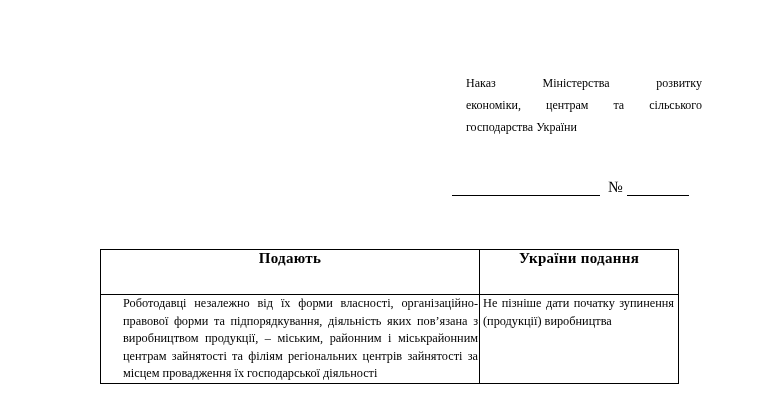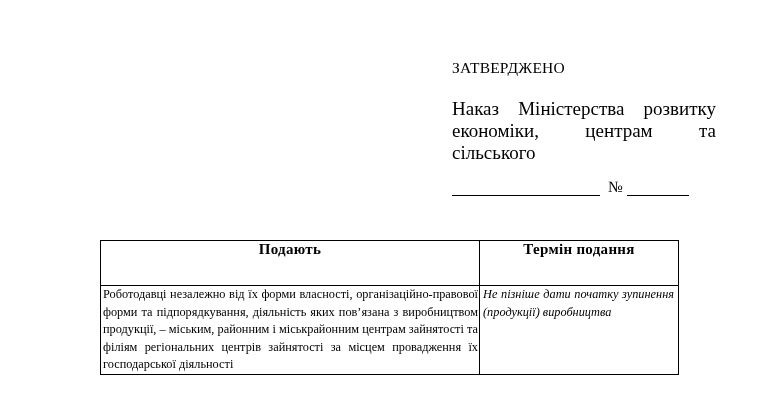--- a/index.html
+++ b/index.html
@@ -31,25 +31,25 @@
   }
 
   .approval-title {
     font-size: 15.5px;
     letter-spacing: 0.2px;
     line-height: 20px;
     margin: 0 0 20px 0;
   }
 
   .approval-body {
-    font-size: 19px;
+    font-size: 12px;
     line-height: 22px;
     text-align: justify;
     text-align-last: left;
-    margin: 0;
+    margin: 14px;
   }
 
   .approval-line-1,
   .approval-line-2 {
     display: block;
     text-align: justify;
     text-align-last: justify;
   }
   .approval-line-3 {
     display: block;
@@ -79,21 +79,21 @@
     display: inline-block;
     width: 62px;
     border-bottom: 1px solid #000;
     height: 14px;
   }
 
   
   .doc-table {
     position: absolute;
     left: 100px;
-    top: 240px;
+    top: 249px;
     width: 578px;
     border-collapse: collapse;
     table-layout: fixed;
   }
   .doc-table td, .doc-table th {
     border: 1px solid #000000;
     vertical-align: top;
     padding: 0;
   }
   .col-a { width: 379px; }
@@ -110,68 +110,67 @@
 
   .body-cell {
     font-size: 12.3px;
     line-height: 17.5px;
     padding: 8px 2px 10px 4px;
     height: 82px;
   }
   .body-cell.left-text {
     text-align: justify;
     text-align-last: left;
-    padding-left: 2px;
+    padding-left: 22px;
     padding-right: 1px;
     margin-left: 48px;
   }
   .body-cell.right-text {
     text-align: justify;
     text-align-last: left;
     padding-left: 3px;
     padding-right: 4px;
-    font-style: italic;
   }
   .body-cell.right-text .line-justify {
     display: block;
     text-align: justify;
     text-align-last: justify;
   }
   .body-cell.right-text .line-plain {
     display: block;
   }
 </style>
 </head>
 <body>
 
 <div class="page">
 
   <div class="approval-block">
-    <div class="approval-title">ЗАТВЕРДЖЕНО</div>
     <div class="approval-body">
       <span class="approval-line-1">Наказ Міністерства розвитку</span>
       <span class="approval-line-2">економіки, центрам та сільського</span>
+      <span class="approval-line-3">господарства України</span>
     </div>
   </div>
 
   <div class="approval-number-row">
     <span class="blank-long"></span>
     <span class="num-sign">№</span>
     <span class="blank-short"></span>
   </div>
 
   <table class="doc-table">
     <colgroup>
       <col class="col-a">
       <col class="col-b">
     </colgroup>
     <thead>
       <tr>
         <th class="head-cell">Подають</th>
-        <th class="head-cell">Термін подання</th>
+        <th class="head-cell">України подання</th>
       </tr>
     </thead>
     <tbody>
       <tr>
         <td class="body-cell left-text">Роботодавці незалежно від їх форми власності, організаційно-правової форми та підпорядкування, діяльність яких пов’язана з виробництвом продукції, – міським, районним і міськрайонним центрам зайнятості та філіям регіональних центрів зайнятості за місцем провадження їх господарської діяльності</td>
         <td class="body-cell right-text">
           <span class="line-justify">Не пізніше дати початку зупинення</span>
           <span class="line-plain">(продукції) виробництва</span>
         </td>
       </tr>

